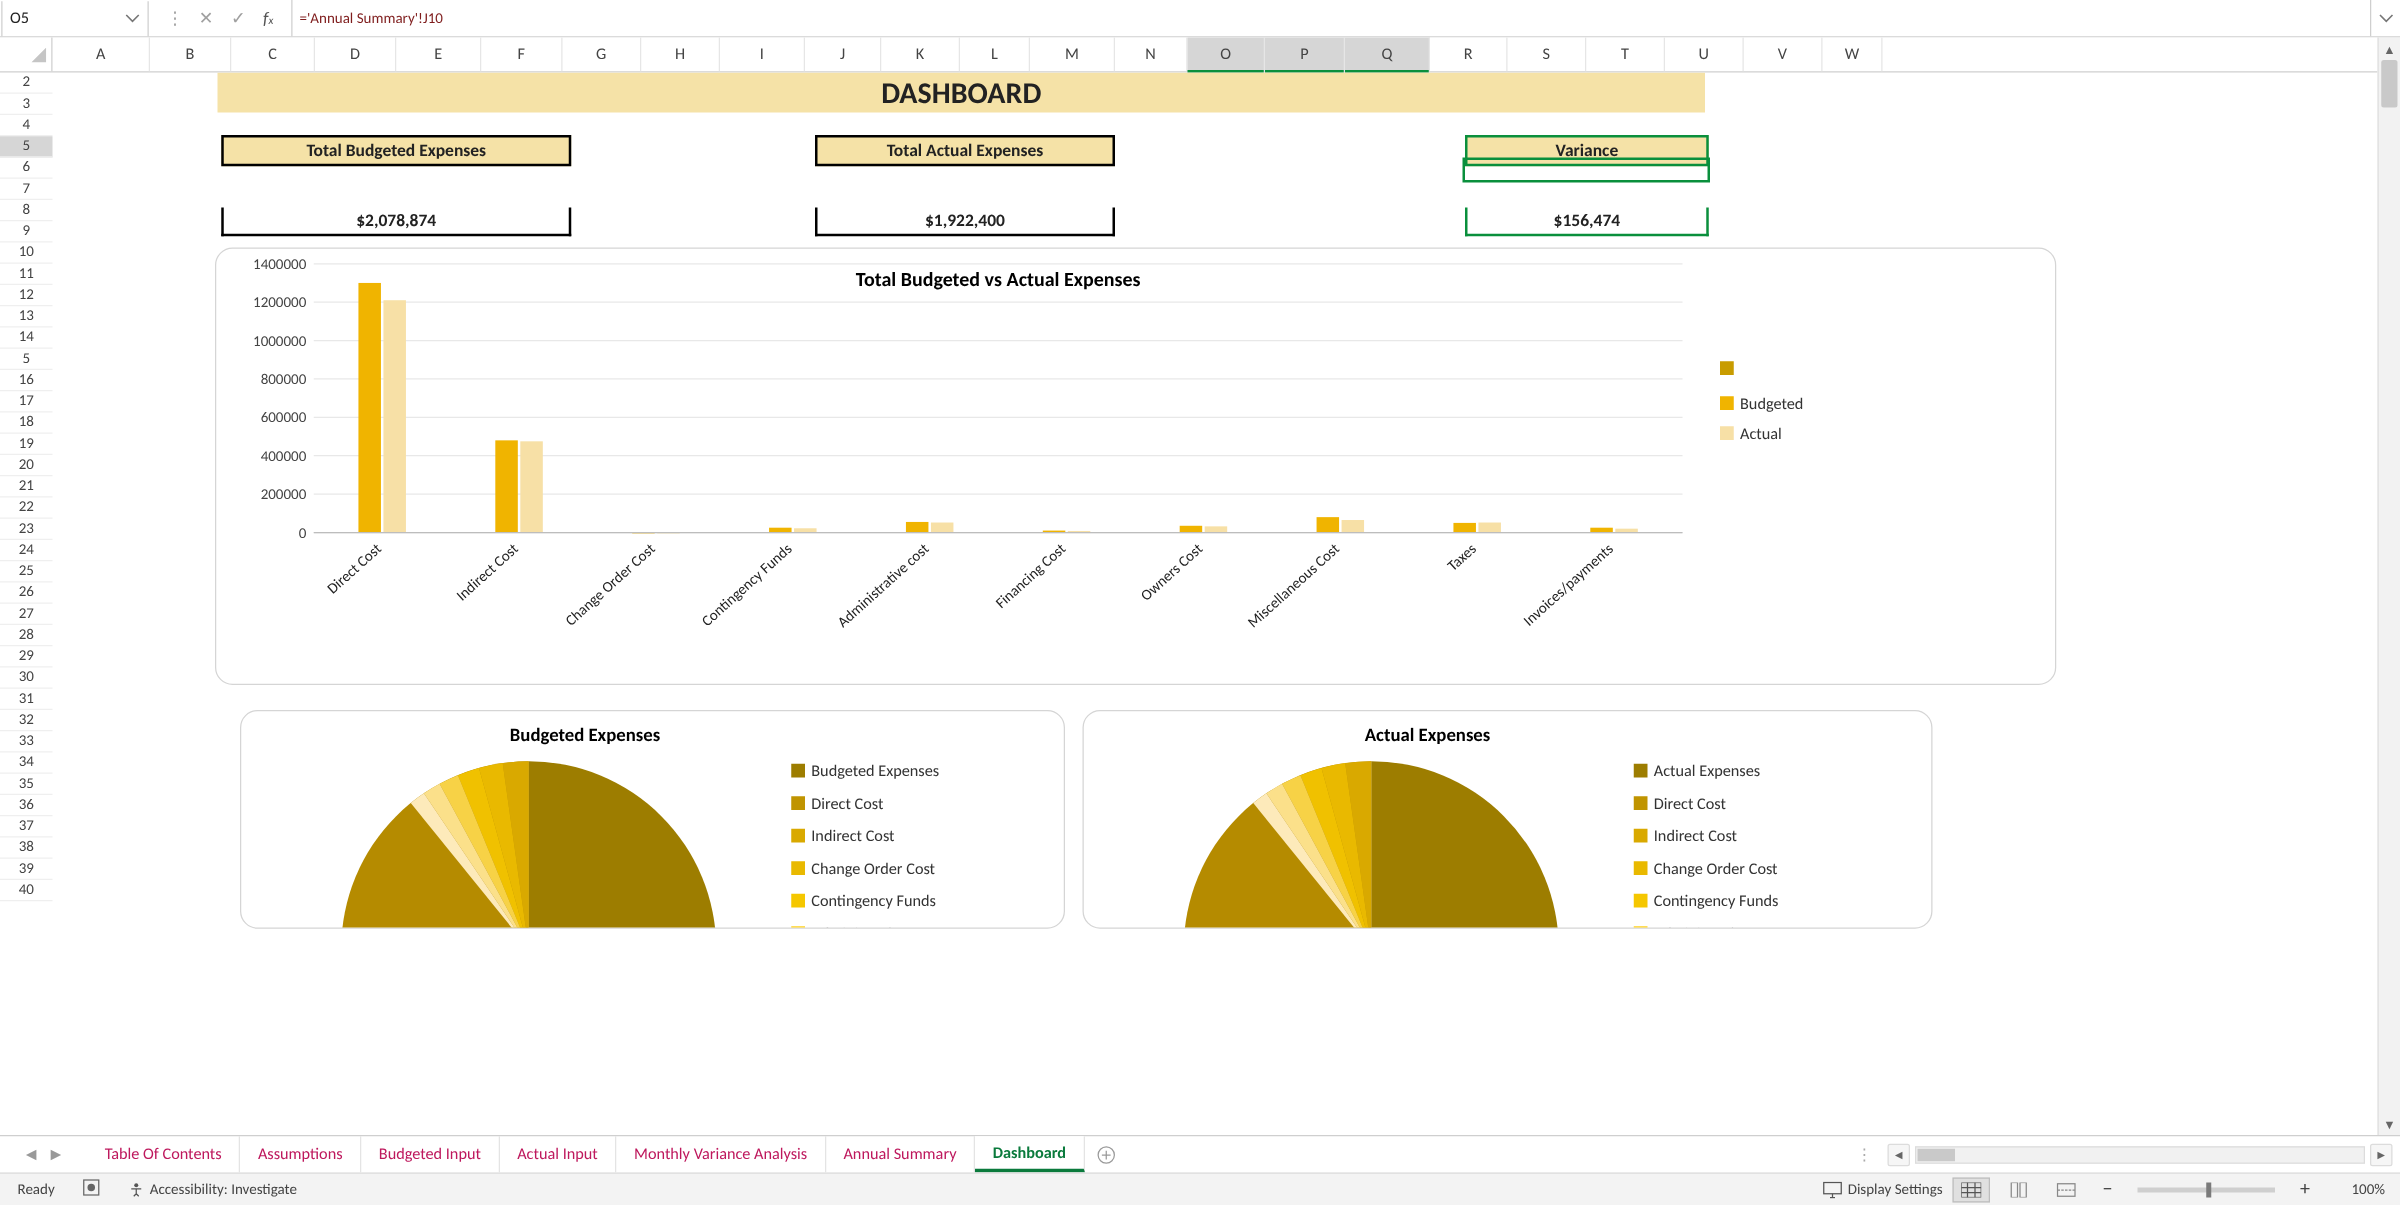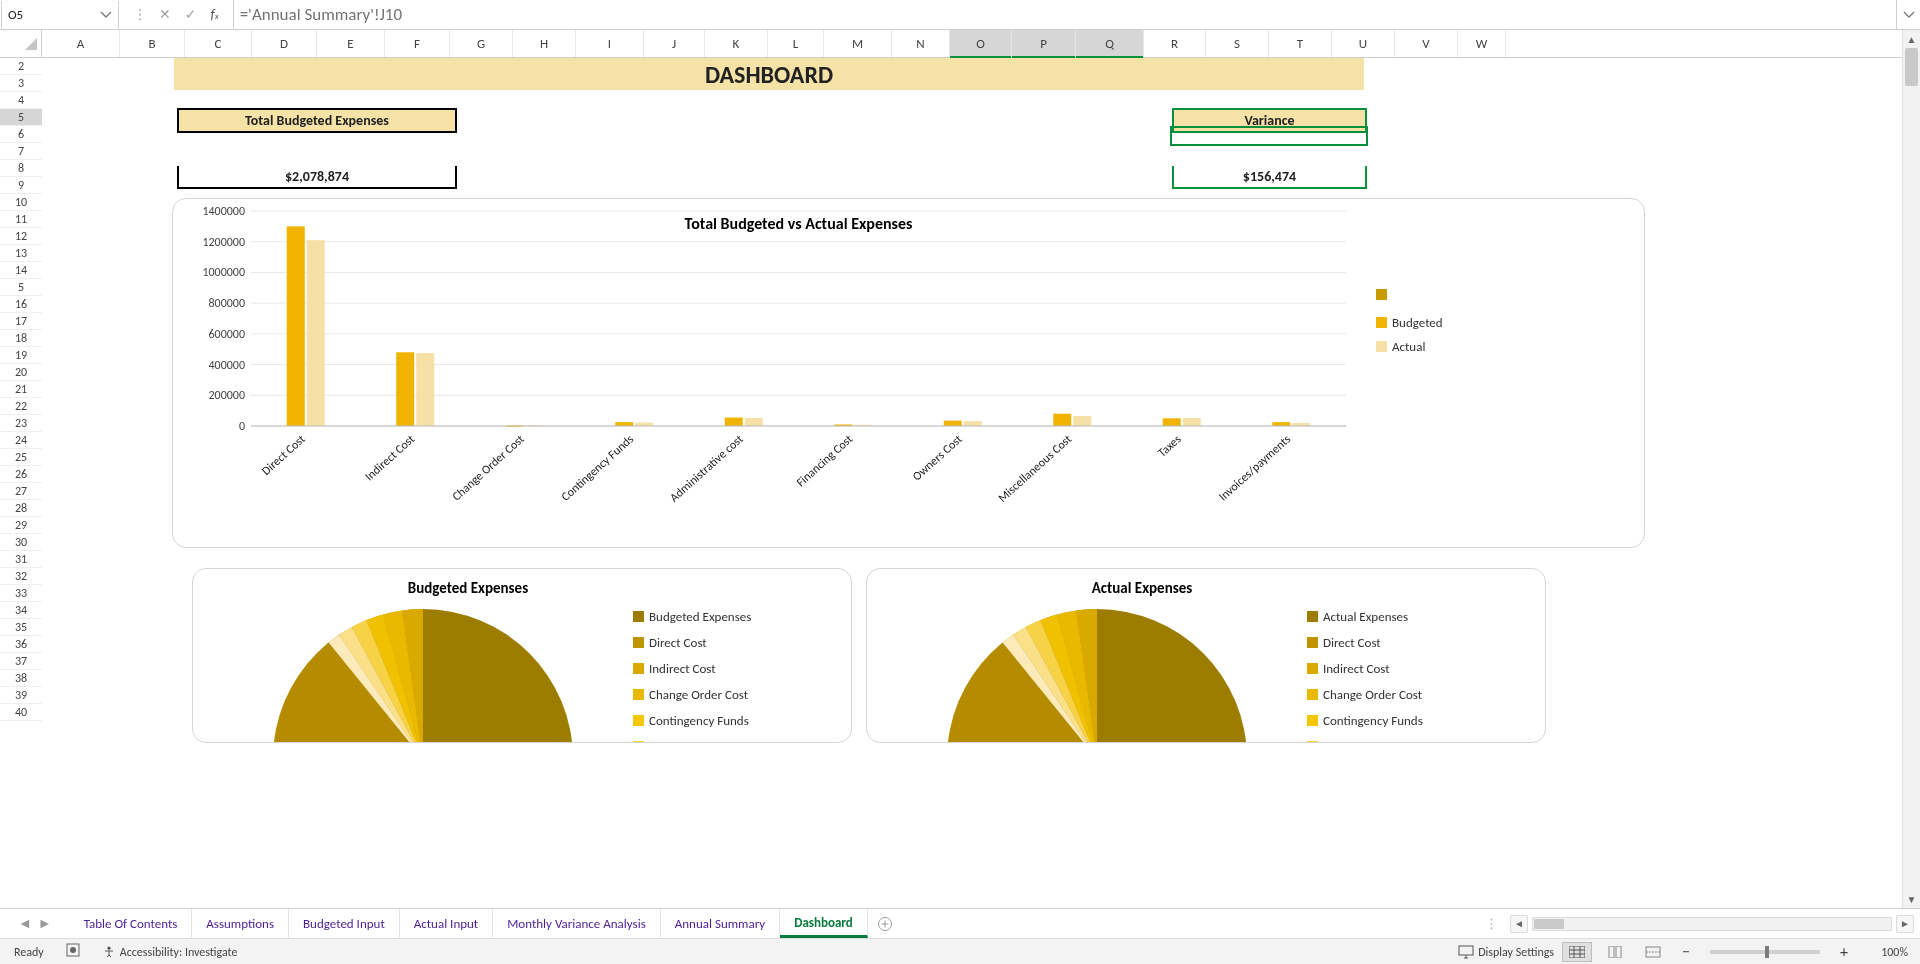--- a/index.html
+++ b/index.html
@@ -5,21 +5,21 @@
   * { box-sizing: border-box; }
   html, body { margin: 0; padding: 0; font-family: Calibri, Arial, sans-serif; font-size: 12px; background: #fff; color: #222; overflow: hidden; }
   #root { width: 1920px; height: 964px; position: relative; background: #fff; }
 
   
   .fbar { position: absolute; top: 0; left: 0; right: 0; height: 30px; border-bottom: 1px solid #cfcfcf; display: flex; align-items: center; background: #fff; }
   .namebox { width: 118px; height: 28px; display: flex; align-items: center; justify-content: space-between; padding: 0 6px; border-right: 1px solid #cfcfcf; border-left: 1px solid #cfcfcf; margin-left: 1px; }
   .namebox span { font-size: 13px; }
   .namebox .dd { width: 12px; height: 12px; }
   .fbtns { display: flex; align-items: center; gap: 14px; padding: 0 14px; border-right: 1px solid #cfcfcf; height: 100%; color: #a0a0a0; font-size: 14px; }
-  .finput { flex: 1; padding: 0 6px; font-size: 17px; color: #737373; }
+  .finput { flex: 1; padding: 0 6px; font-size: 12px; color: #7f1d1d; }
   .fexpand { width: 24px; display:flex; align-items:center; justify-content:center; border-left:1px solid #cfcfcf; height: 100%; color:#888; }
 
   
   .colhdrs { position: absolute; top: 30px; left: 0; right: 18px; height: 28px; display: flex; border-bottom: 1px solid #cfcfcf; background:#fff; }
   .rowhdr-corner { width: 42px; border-right: 1px solid #cfcfcf; display:flex; align-items:center; justify-content:flex-end; padding-right:4px; }
   .colcell { border-right: 1px solid #e6e6e6; display: flex; align-items: center; justify-content: center; color: #444; font-size: 13px; }
   .colcell.sel::after { content:""; position:absolute; bottom:-1px; left:0; right:0; height:2px; background:#0a8f3c; }
   .colcell { position: relative; }
 
   
@@ -45,21 +45,21 @@
 
   
   .vscroll { position:absolute; top:30px; right:0; width:18px; bottom:56px; background:#f2f2f2; border-left:1px solid #dedede; }
   .vscroll .arrow { height:18px; display:flex; align-items:center; justify-content:center; color:#666; font-size:10px; }
   .vscroll .thumb { position:absolute; left:2px; right:2px; top:18px; height:38px; background:#c9c9c9; border-radius:2px; }
 
   
   .tabbar { position:absolute; left:0; right:0; bottom:26px; height:30px; display:flex; align-items:center; background:#fff; border-top:1px solid #cfcfcf; font-size:13px; }
   .tabnav { display:flex; align-items:center; gap:6px; padding:0 18px; color:#999; }
   .tabs { display:flex; align-items:stretch; height:100%; }
-  .tab { padding:0 14px; display:flex; align-items:center; border-right:1px solid #e4e4e4; color:#4c1d95; cursor:pointer; }
+  .tab { padding:0 14px; display:flex; align-items:center; border-right:1px solid #e4e4e4; color:#be185d; cursor:pointer; }
   .tab.active { color:#0a7a3c; font-weight:600; border-bottom:3px solid #0a7a3c; background:#fff; }
   .addsheet { width:34px; display:flex; align-items:center; justify-content:center; color:#888; }
   .tabbar .filler { flex:1; }
   .hscroll { display:flex; align-items:center; height:100%; padding:0 6px; gap:4px; }
   .hscroll .arrow { width:18px; height:18px; display:flex; align-items:center; justify-content:center; color:#666; border:1px solid #dcdcdc; border-radius:2px; font-size:10px; background:#f6f6f6; }
   .hscroll .track { width:360px; height:14px; background:#f1f1f1; border:1px solid #dcdcdc; position:relative; }
   .hscroll .thumb { position:absolute; left:1px; top:1px; height:10px; width:30px; background:#c9c9c9; }
 
   
   .status { position:absolute; left:0; right:0; bottom:0; height:26px; background:#f3f3f3; border-top:1px solid #dcdcdc; display:flex; align-items:center; font-size:12px; color:#444; }
@@ -173,20 +173,24 @@
       <div class="rowcell">40</div>
     </div>
 
 <div class="sheet" id="sheet">
 
   <div class="banner" style="left:132px; top:0px; width:1190px; height:32px;">DASHBOARD</div>
 
   <div class="kpi" style="left:135px; top:50px; width:280px;">
     <div class="hdr">Total Budgeted Expenses</div>
     <div class="val">$2,078,874</div>
+  </div>
+  <div class="kpi" style="left:610px; top:50px; width:240px;">
+    <div class="hdr">Total Actual Expenses</div>
+    <div class="val">$1,922,400</div>
   </div>
   <div class="kpi variance" style="left:1130px; top:50px; width:195px;">
     <div class="hdr">Variance</div>
     <div class="val">$156,474</div>
   </div>
 
   <div class="selrect" style="left:1128px; top:68px; width:198px; height:20px;"></div>
 
   <div class="card" id="barcard" style="left:130px; top:140px; width:1473px; height:350px;">
     <svg id="barchart" width="1375" height="350">

